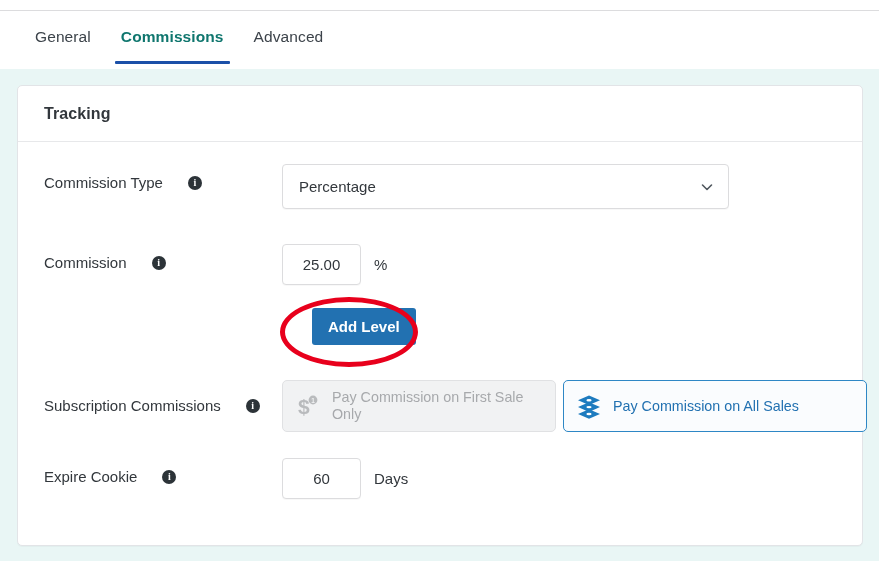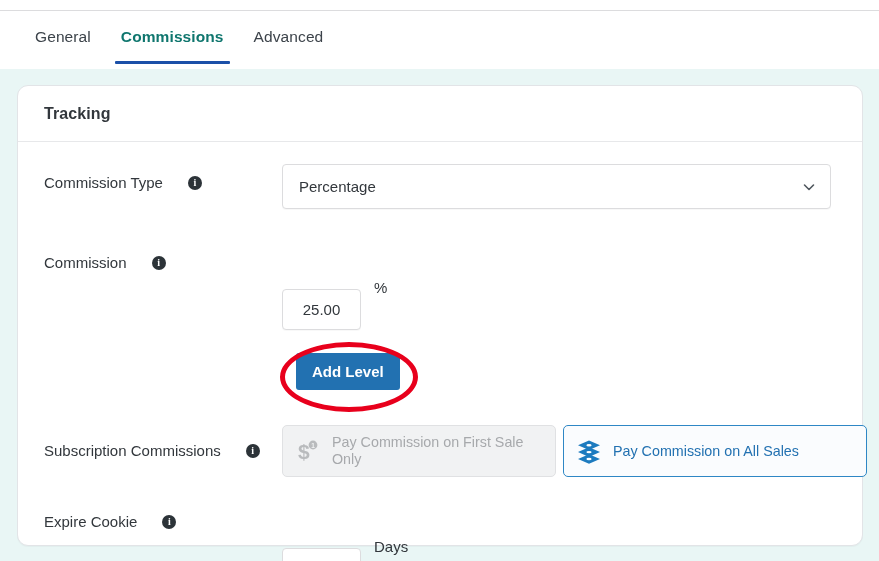--- a/index.html
+++ b/index.html
@@ -60,21 +60,21 @@
   .page {
     background: #e9f6f5;
     height: 492px;
     padding: 16px 16px 0 17px;
     box-sizing: border-box;
   }
 
   .card {
     background: #ffffff;
     border: 1px solid #e2e4e7;
-    border-radius: 11px;
+    border-radius: 5px;
     height: 461px;
     box-sizing: border-box;
     box-shadow: 0 1px 1px rgba(0,0,0,0.03);
   }
   .card-header {
     height: 56px;
     border-bottom: 1px solid #e7e8ea;
     display: flex;
     align-items: center;
     padding-left: 26px;
@@ -128,21 +128,21 @@
     font-family: "Liberation Serif", serif;
     margin-left: 9px;
     line-height: 1;
     cursor: pointer;
     flex: 0 0 auto;
   }
 
   
   .select-box {
     position: relative;
-    width: 549px;
+    width: 447px;
     height: 45px;
     background: #ffffff;
     border: 1px solid #dcdcde;
     border-radius: 4px;
     box-sizing: border-box;
     display: flex;
     align-items: center;
     padding-left: 16px;
     font-size: 15px;
     color: #32373c;
@@ -166,38 +166,37 @@
     border-radius: 4px;
     background: #ffffff;
     box-sizing: border-box;
     display: flex;
     align-items: center;
     justify-content: center;
     font-size: 15px;
     color: #32373c;
     box-shadow: 0 1px 1px rgba(0,0,0,0.03);
     cursor: text;
-    margin-top: 45px;
   }
   .unit {
     margin-left: 13px;
     font-size: 15px;
     color: #32373c;
   }
 
   
   .button-row {
     position: relative;
     padding: 0 14px 0 26px;
     margin-top: 21px;
     height: 44px;
   }
   .btn-primary {
     position: absolute;
-    left: 278px;
+    left: 294px;
     top: 2px;
     height: 37px;
     padding: 0 16px;
     background: #2271b1;
     color: #ffffff;
     font-size: 15px;
     font-weight: bold;
     border: none;
     border-radius: 3px;
     display: flex;

